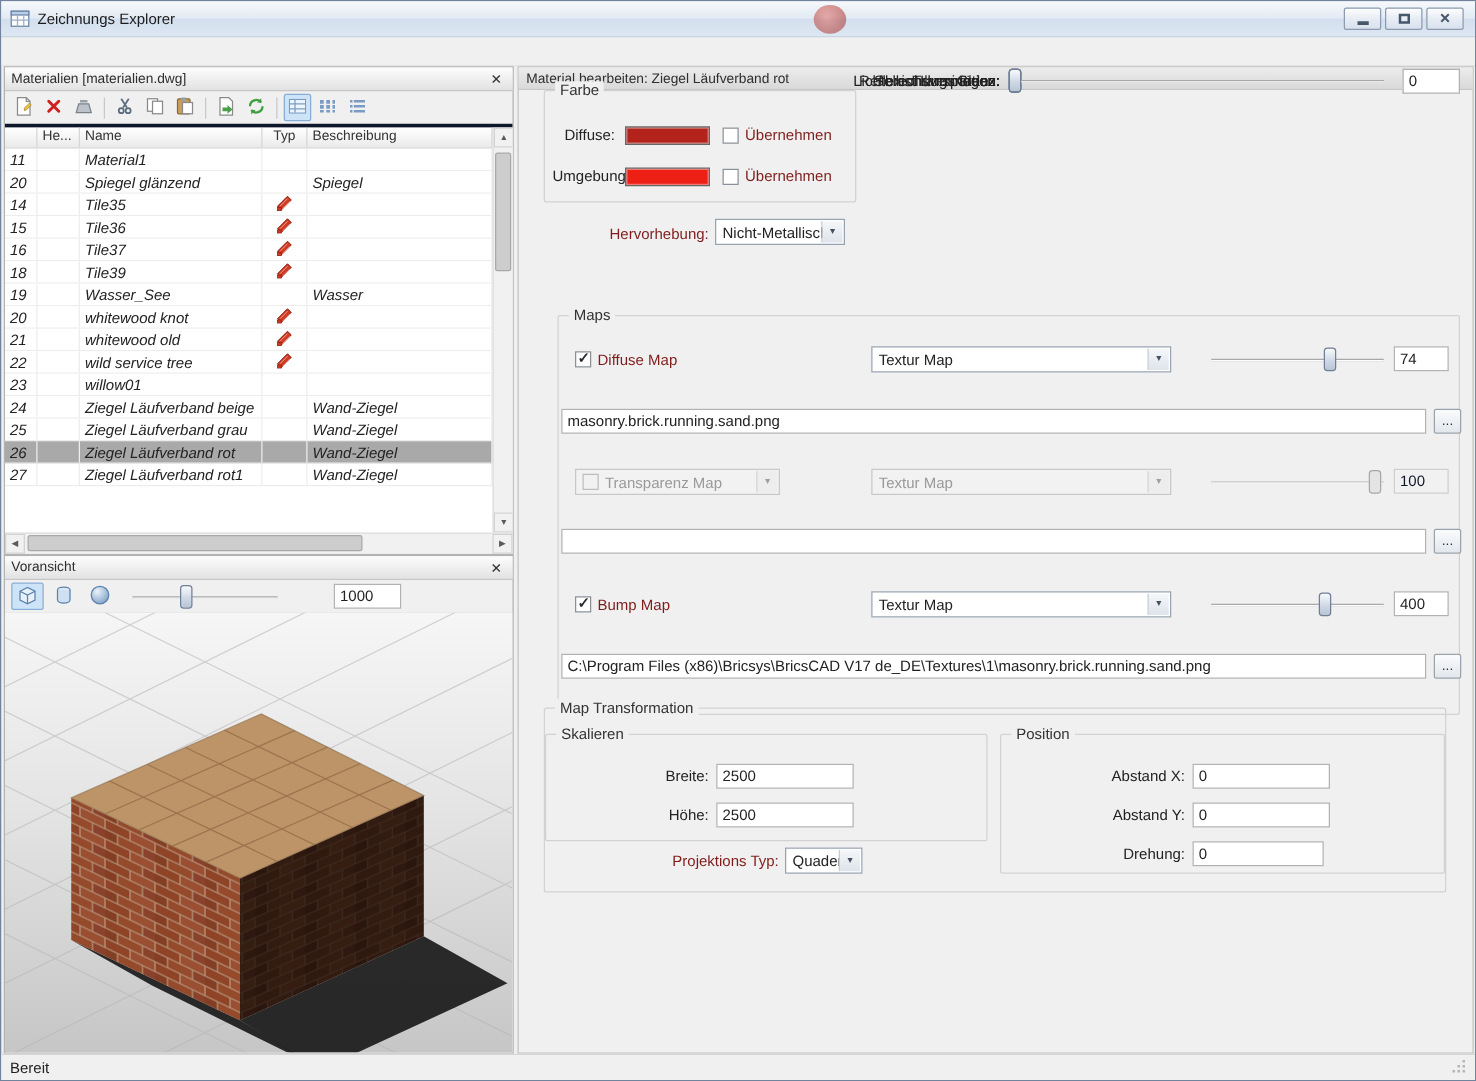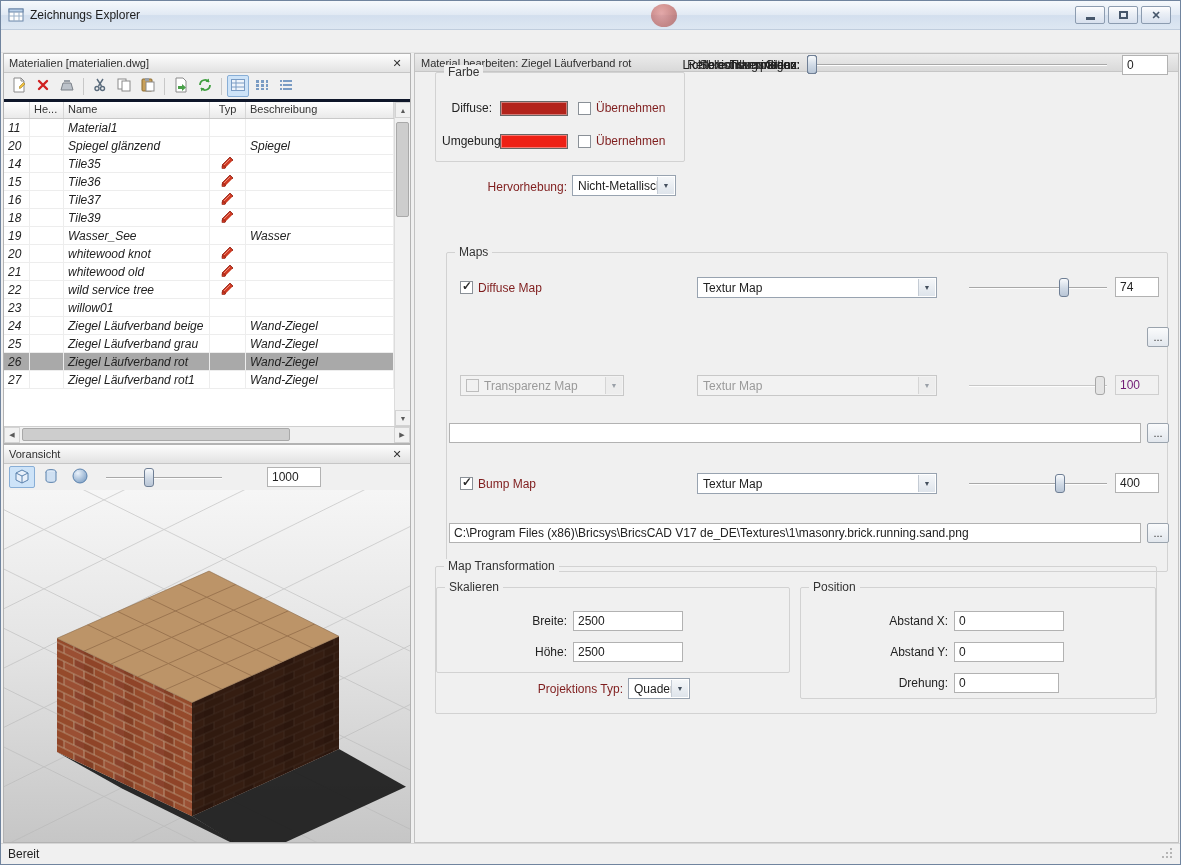--- a/index.html
+++ b/index.html
@@ -81,21 +81,21 @@
   .editor-header { position:absolute; top:0; left:0; right:0; height:18px; background:linear-gradient(#ececec,#d9d9d9);
     border-bottom:1px solid #c6c6c6; display:flex; align-items:center; padding:0 6px; font-size:11px; color:#2e2e2e; }
 
   .groupbox { position:absolute; border:1px solid #d2d2d2; border-radius:2px; }
   .gb-label { position:absolute; top:-8px; left:8px; background:#f0f0f0; padding:0 4px; font-size:12px; color:#333; line-height:14px; }
 
   .lbl { color:#7f1d1d; }
   .r { text-align:right; }
 
   .txt { border:1px solid #b2b2b2; background:#fff; height:20px; font:12px "Liberation Sans",sans-serif; padding:0 4px; color:#222; }
-  .txt.disabled { background:#f1f1f1; color:#701a75; border-color:#cfcfcf; }
+  .txt.disabled { background:#f1f1f1; color:#0f172a; border-color:#cfcfcf; }
 
   .combo { position:relative; height:21px; background:#fff; border:1px solid #98a3b0; display:flex; align-items:center;
     padding:0 22px 0 5px; white-space:nowrap; overflow:hidden; }
   .combo .arrow { position:absolute; right:1px; top:1px; bottom:1px; width:17px;
     background:linear-gradient(#f5f7f9,#dee4eb); border-left:1px solid #c4cbd4; display:flex; align-items:center; justify-content:center;
     font-size:7px; color:#44505e; }
   .combo.disabled { background:#f2f2f2; color:#9a9a9a; border-color:#c8c8c8; }
   .combo.disabled .arrow { color:#9aa0a8; background:#ededed; border-left-color:#d5d5d5; }
 
   .cb { width:13px; height:13px; border:1px solid #8a9097; background:#fff; display:inline-block; position:relative; flex:none; }
@@ -678,20 +678,21 @@
             <span class="arrow">▼</span>
           </span>
           <span class="slider" style="left:520px; top:0; width:142px;">
               <span class="track"></span>
               <span class="thumb" style="left: calc(70% - 7px);"></span>
             </span>
           <input class="txt" style="left: 668px; top: 0px; width: 44px;" value="74">
         </div>
 
         <div class="map-row" style="top:74px;">
+          <input class="txt" style="left: 2px; top: 0px; width: 692px;" value="masonry.brick.running.sand.png">
           <span class="browse-btn" style="left:700px; top:0;">...</span>
         </div>
 
         <div class="map-row" style="top:122px;">
           <span class="map-check-combo" style="left:13px; top:0; width:164px;">
             <span class="cb disabled"></span>
             <span>Transparenz Map</span>
             <span class="arrow">▼</span>
           </span>
           <span class="combo disabled" style="left:250px; top:0; width:240px;">

